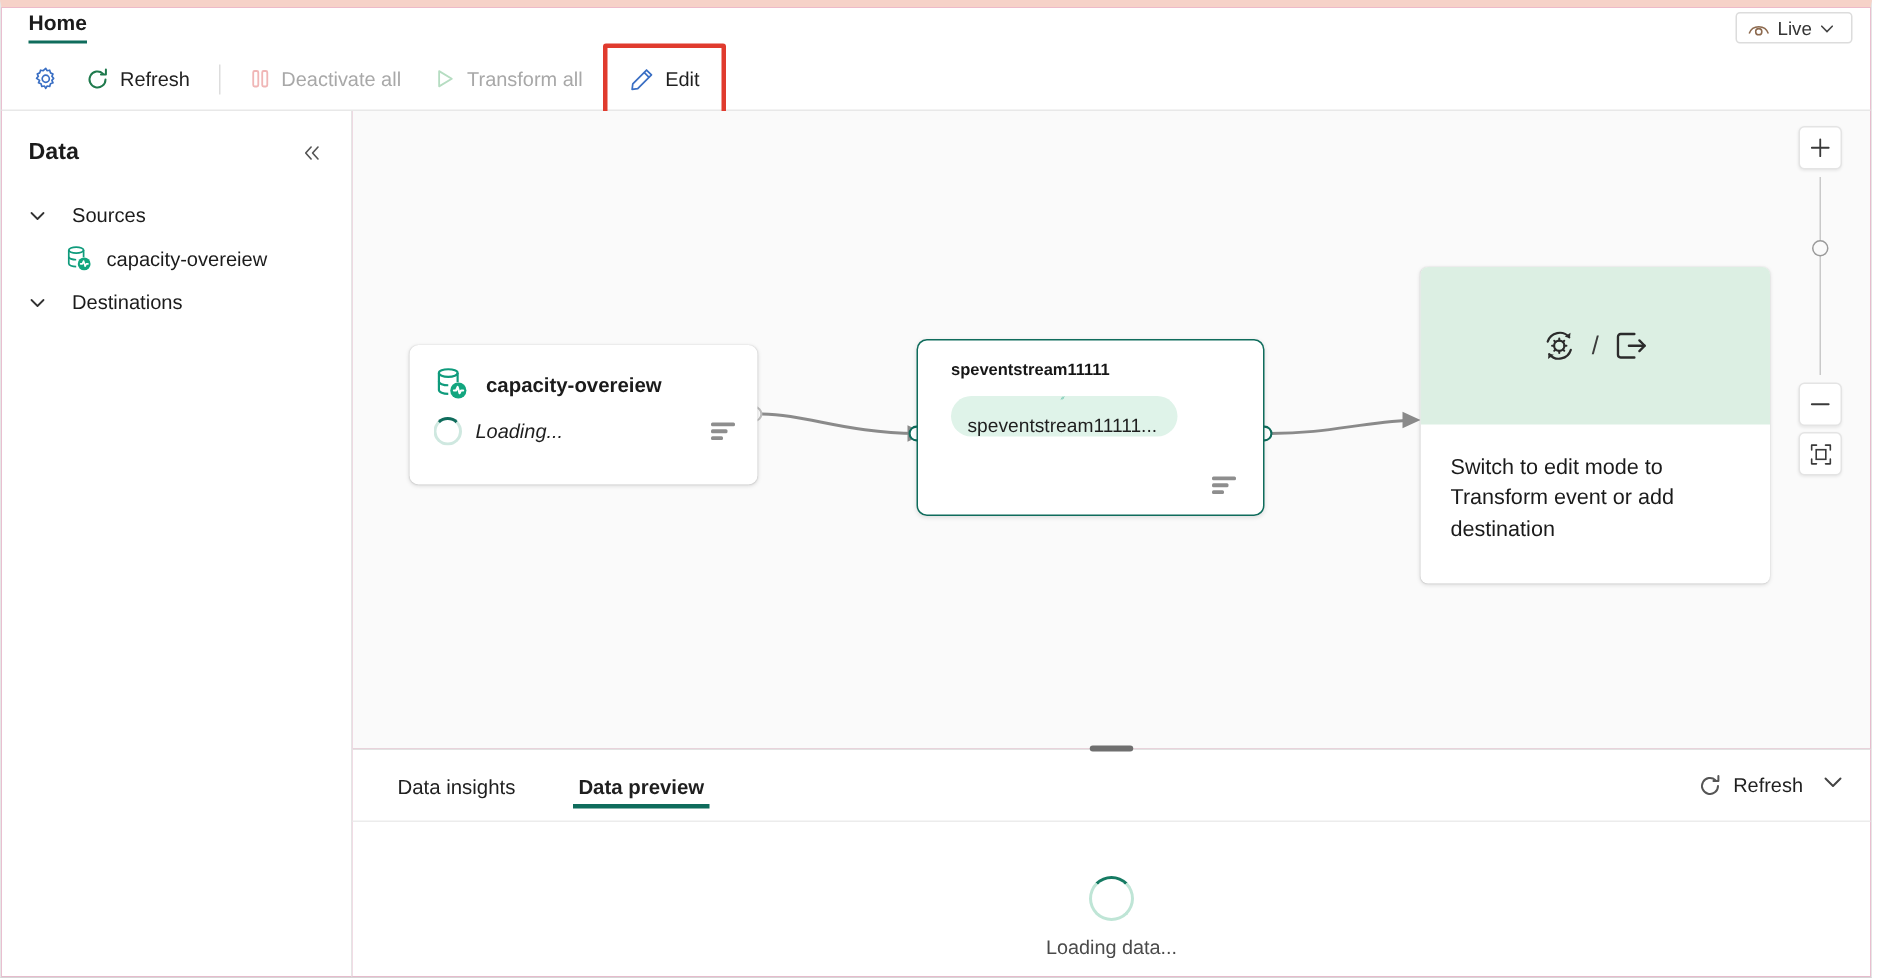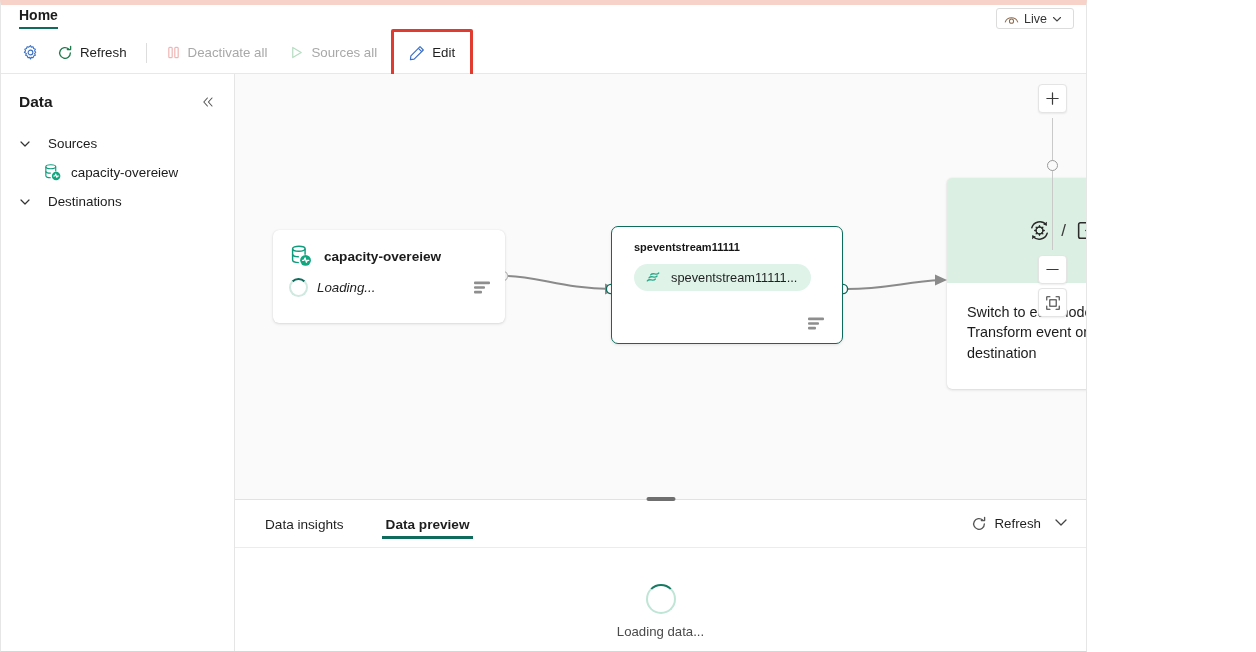--- a/index.html
+++ b/index.html
@@ -4,21 +4,21 @@
 <style>
   * { box-sizing: border-box; margin: 0; padding: 0; }
   html, body {
     width: 1256px; height: 652px;
     font-family: "Liberation Sans", sans-serif;
     background: #ffffff;
     overflow: hidden;
   }
   .app {
     position: relative;
-    width: 1087px; height: 652px;
+    width: 1248px; height: 652px;
     background: #be185d;
     border-top: 5px solid #f6d2c8;
     border-left: 1px solid #e6e6e6;
     border-right: 1px solid #e6e6e6;
     border-bottom: 1px solid #d6d6d6;
   }
 
   
   .tabstrip {
     position: absolute; top: 0; left: 0; right: 0; height: 27px;
@@ -134,21 +134,21 @@
     border: 1px solid #0f6c5c; border-radius: 7px;
     box-shadow: 0 1px 3px rgba(0,0,0,.10);
   }
   .node-stream .n-title {
     padding: 14px 0 0 22px; font-size: 11px; font-weight: 700; color: #161616;
   }
   .chip {
     margin: 11px 0 0 22px; display: inline-flex; align-items: center; gap: 9px;
     height: 27px; padding: 0 14px 0 11px;
     background: #dff3e9; border-radius: 14px;
-    font-size: 12.8px; color: #1f1f1f;
+    font-size: 12.8px; color: #1f1f1f; flex-direction: column;
   }
   .node-stream .hamb-wrap {
     position: absolute; right: 17px; bottom: 13px;
   }
 
   
   .card-edit {
     position: absolute; left: 712px; top: 104px; width: 233px; height: 211px;
     background: #ffffff; border-radius: 5px;
     box-shadow: 0 1px 3px rgba(0,0,0,.13), 0 0 1px rgba(0,0,0,.12);
@@ -276,21 +276,21 @@
         <rect x="3" y="2.5" width="3.6" height="11" rx="1" fill="none" stroke="#f0b6b6" stroke-width="1.3"></rect>
         <rect x="9.4" y="2.5" width="3.6" height="11" rx="1" fill="none" stroke="#f0b6b6" stroke-width="1.3"></rect>
       </svg>
       <span>Deactivate all</span>
     </button>
 
     <button class="cmdbtn disabled">
       <svg width="15" height="15" viewBox="0 0 16 16">
         <path d="M4 2.6 L13 8 L4 13.4 Z" fill="none" stroke="#b6ddc2" stroke-width="1.3" stroke-linejoin="round"></path>
       </svg>
-      <span>Sources all</span>
+      <span>Transform all</span>
     </button>
 
     <span class="edit-wrap">
       <span class="edit-hl"></span>
       <button class="cmdbtn">
         <svg width="16" height="16" viewBox="0 0 18 18">
           <path d="M12.4 1.9 L16.1 5.6 L5.8 15.9 L1.6 16.4 L2.1 12.2 Z" fill="none" stroke="#3a6fc4" stroke-width="1.3" stroke-linejoin="round"></path>
           <path d="M10.6 3.7 L14.3 7.4" fill="none" stroke="#3a6fc4" stroke-width="1.3"></path>
         </svg>
         <span>Edit</span>

